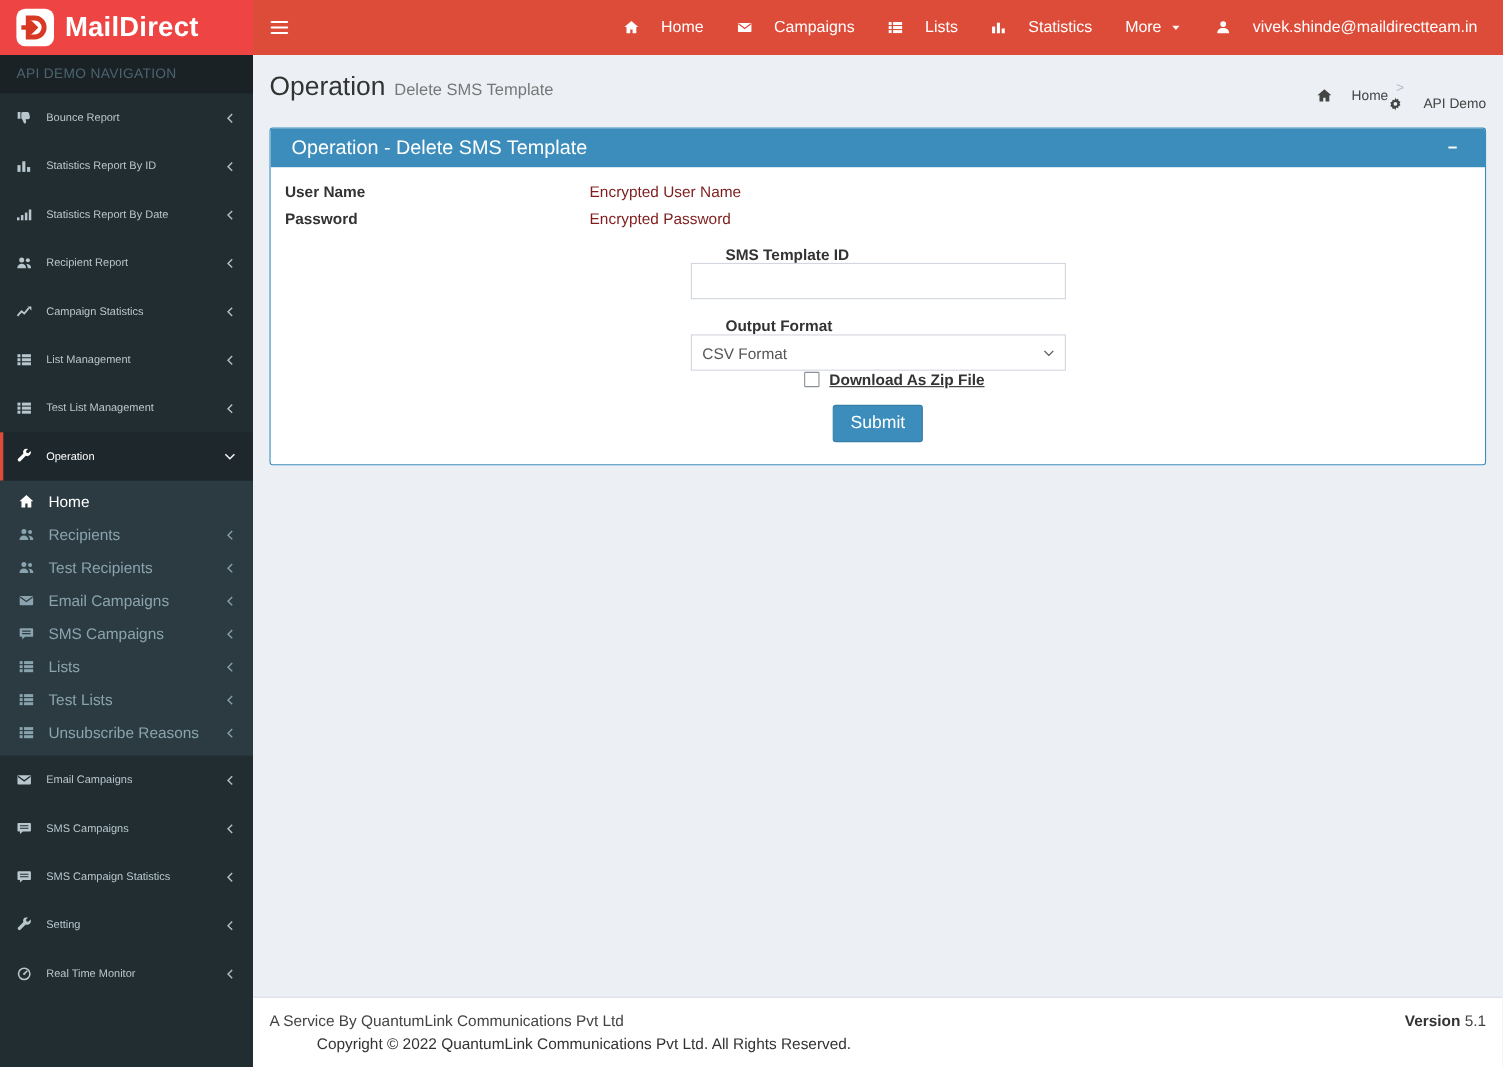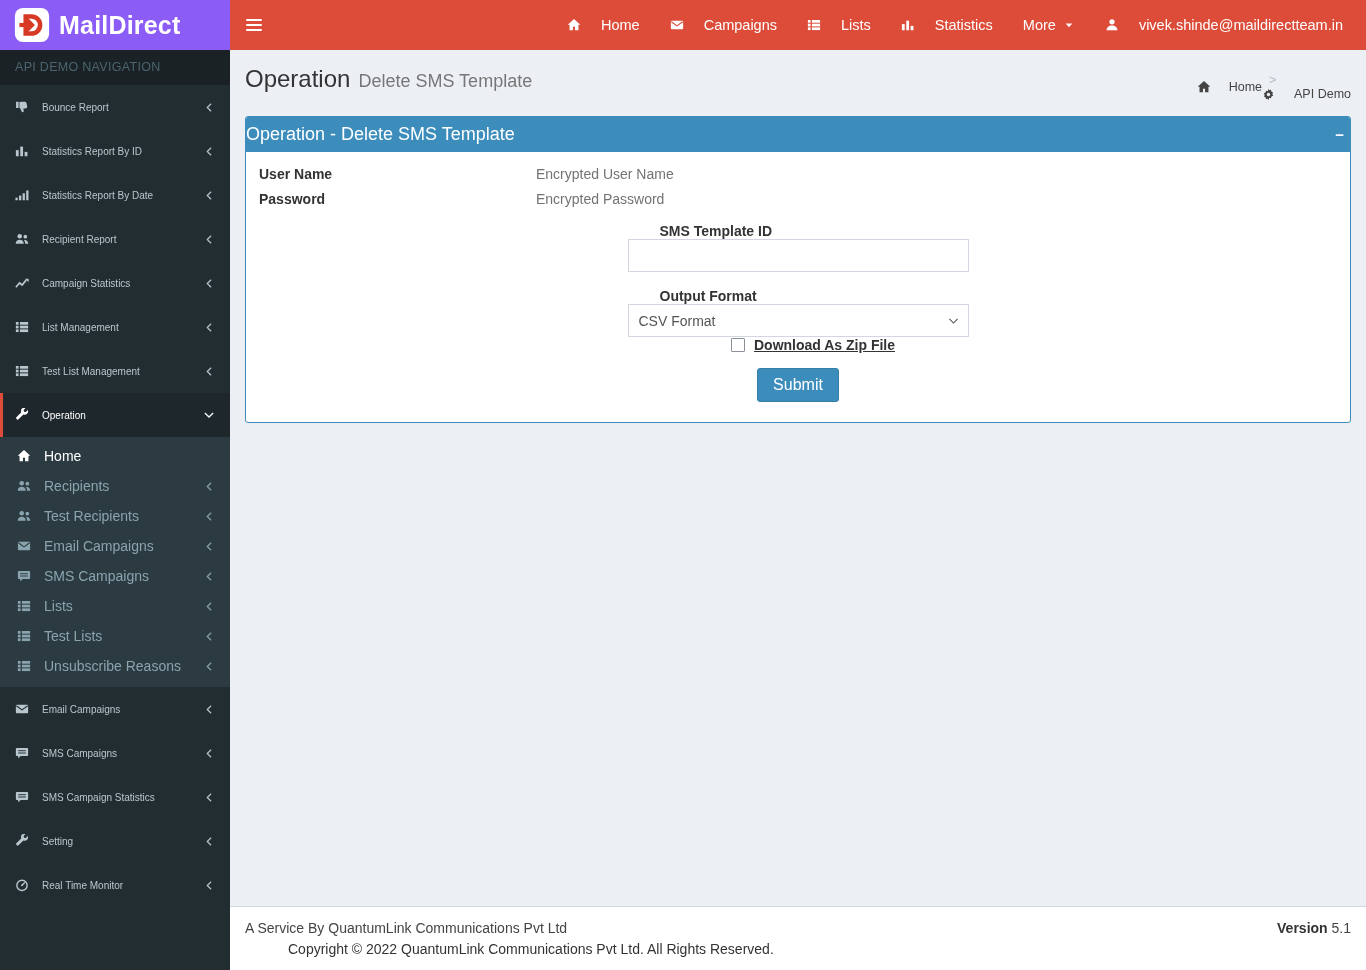--- a/index.html
+++ b/index.html
@@ -8,21 +8,21 @@
     width:1366px; height:970px; overflow:hidden;
     font-family:"Liberation Sans", sans-serif; font-size:14px;
     background:#ecf0f5; color:#333; position:relative;
   }
   a { text-decoration:none; color:inherit; }
   ul { list-style:none; margin:0; padding:0; }
   svg { display:block; }
 
   
   .main-header { position:fixed; top:0; left:0; right:0; height:50px; display:flex; z-index:30; }
-  .logo { width:230px; background:#8b5cf6; display:flex; align-items:center; gap:9px; padding-left:14px; }
+  .logo { width:230px; background:#ef4444; display:flex; align-items:center; gap:9px; padding-left:14px; }
   .logo-box { width:36px; height:36px; }
   .brand-text { color:#fff; font-size:25px; font-weight:bold; letter-spacing:.2px; }
   .navbar { flex:1; background:#dd4b39; display:flex; align-items:stretch; justify-content:space-between; }
   .hamburger { background:none; border:none; padding:0 16px; cursor:pointer; display:flex; align-items:center; }
   .hamburger-bars i { display:block; width:16px; height:2px; background:#fff; margin:3px 0; border-radius:1px; }
   .nav-right { display:flex; margin-right:8px; }
   .nav-right a { display:flex; align-items:center; gap:7px; padding:0 15px; color:#fff; font-size:14.5px; height:50px; }
   .nav-right .icon { --icon-bg:#dd4b39; }
 
   
@@ -42,37 +42,37 @@
     display:flex; align-items:center; height:30px; padding:0 15px 0 17px;
     color:#8aa4af; font-size:14px;
   }
   .treeview-menu > li > a .icon { --icon-bg:#2c3b41; }
   .treeview-menu > li.active > a { color:#fff; }
 
   
   .content-wrapper { margin-left:230px; padding-top:50px; min-height:100%; display:flex; flex-direction:column; background:#ecf0f5; }
   .content-header { padding:15px 15px 0; display:flex; justify-content:space-between; align-items:flex-start; }
   .content-header h1 { margin:0; font-size:24px; font-weight:normal; color:#333; }
-  .content-header h1 small { font-size:18px; color:#777; margin-left:8px; font-weight:normal;text-align:center; }
+  .content-header h1 small { font-size:15px; color:#777; margin-left:8px; font-weight:normal;text-align:center; }
   .breadcrumb { display:flex; align-items:center; font-size:12.5px; color:#444; margin-top:8px; }
   .breadcrumb a { display:flex; align-items:center; gap:5px; color:#444; }
   .breadcrumb li + li::before { content:">"; color:#b3bac1; margin:0 7px; }
   .content { padding:15px; flex:1; }
 
   
   .panel { background:#fff; border:1px solid #3c8dbc; border-radius:3px; overflow:hidden; }
   .panel-header {
-    background:#3c8dbc; color:#fff; padding:7px 0; font-size:18px;
+    background:#3c8dbc; color:#fff; padding:7px 19px; font-size:18px;
     display:flex; justify-content:space-between; align-items:center;
   }
   .collapse-btn { background:none; border:none; color:#fff; font-size:15px; font-weight:bold; cursor:pointer; padding:2px 6px; line-height:1; }
   .panel-body { padding:14px 13px 10px; }
   .form-row { display:flex; align-items:center; margin-bottom:9px; }
   .lbl { width:277px; min-width:277px; font-weight:bold; color:#333; }
-  .static-val { color:#737373; }
+  .static-val { color:#7f1d1d; }
   .row-gap { margin-top:16px;flex-direction:column; }
   .text-input {
     width:341px; height:33px; border:1px solid #d2d6de; border-radius:0;
     padding:0 10px; font-size:14px; color:#555; font-family:"Liberation Sans", sans-serif;
   }
   .select-wrap { position:relative; width:341px; }
   .select-wrap select {
     width:100%; height:33px; border:1px solid #d2d6de; border-radius:0; background:#fff;
     -webkit-appearance:none; appearance:none; padding:0 28px 0 10px; font-size:14px; color:#555;
     font-family:"Liberation Sans", sans-serif; cursor:pointer;

